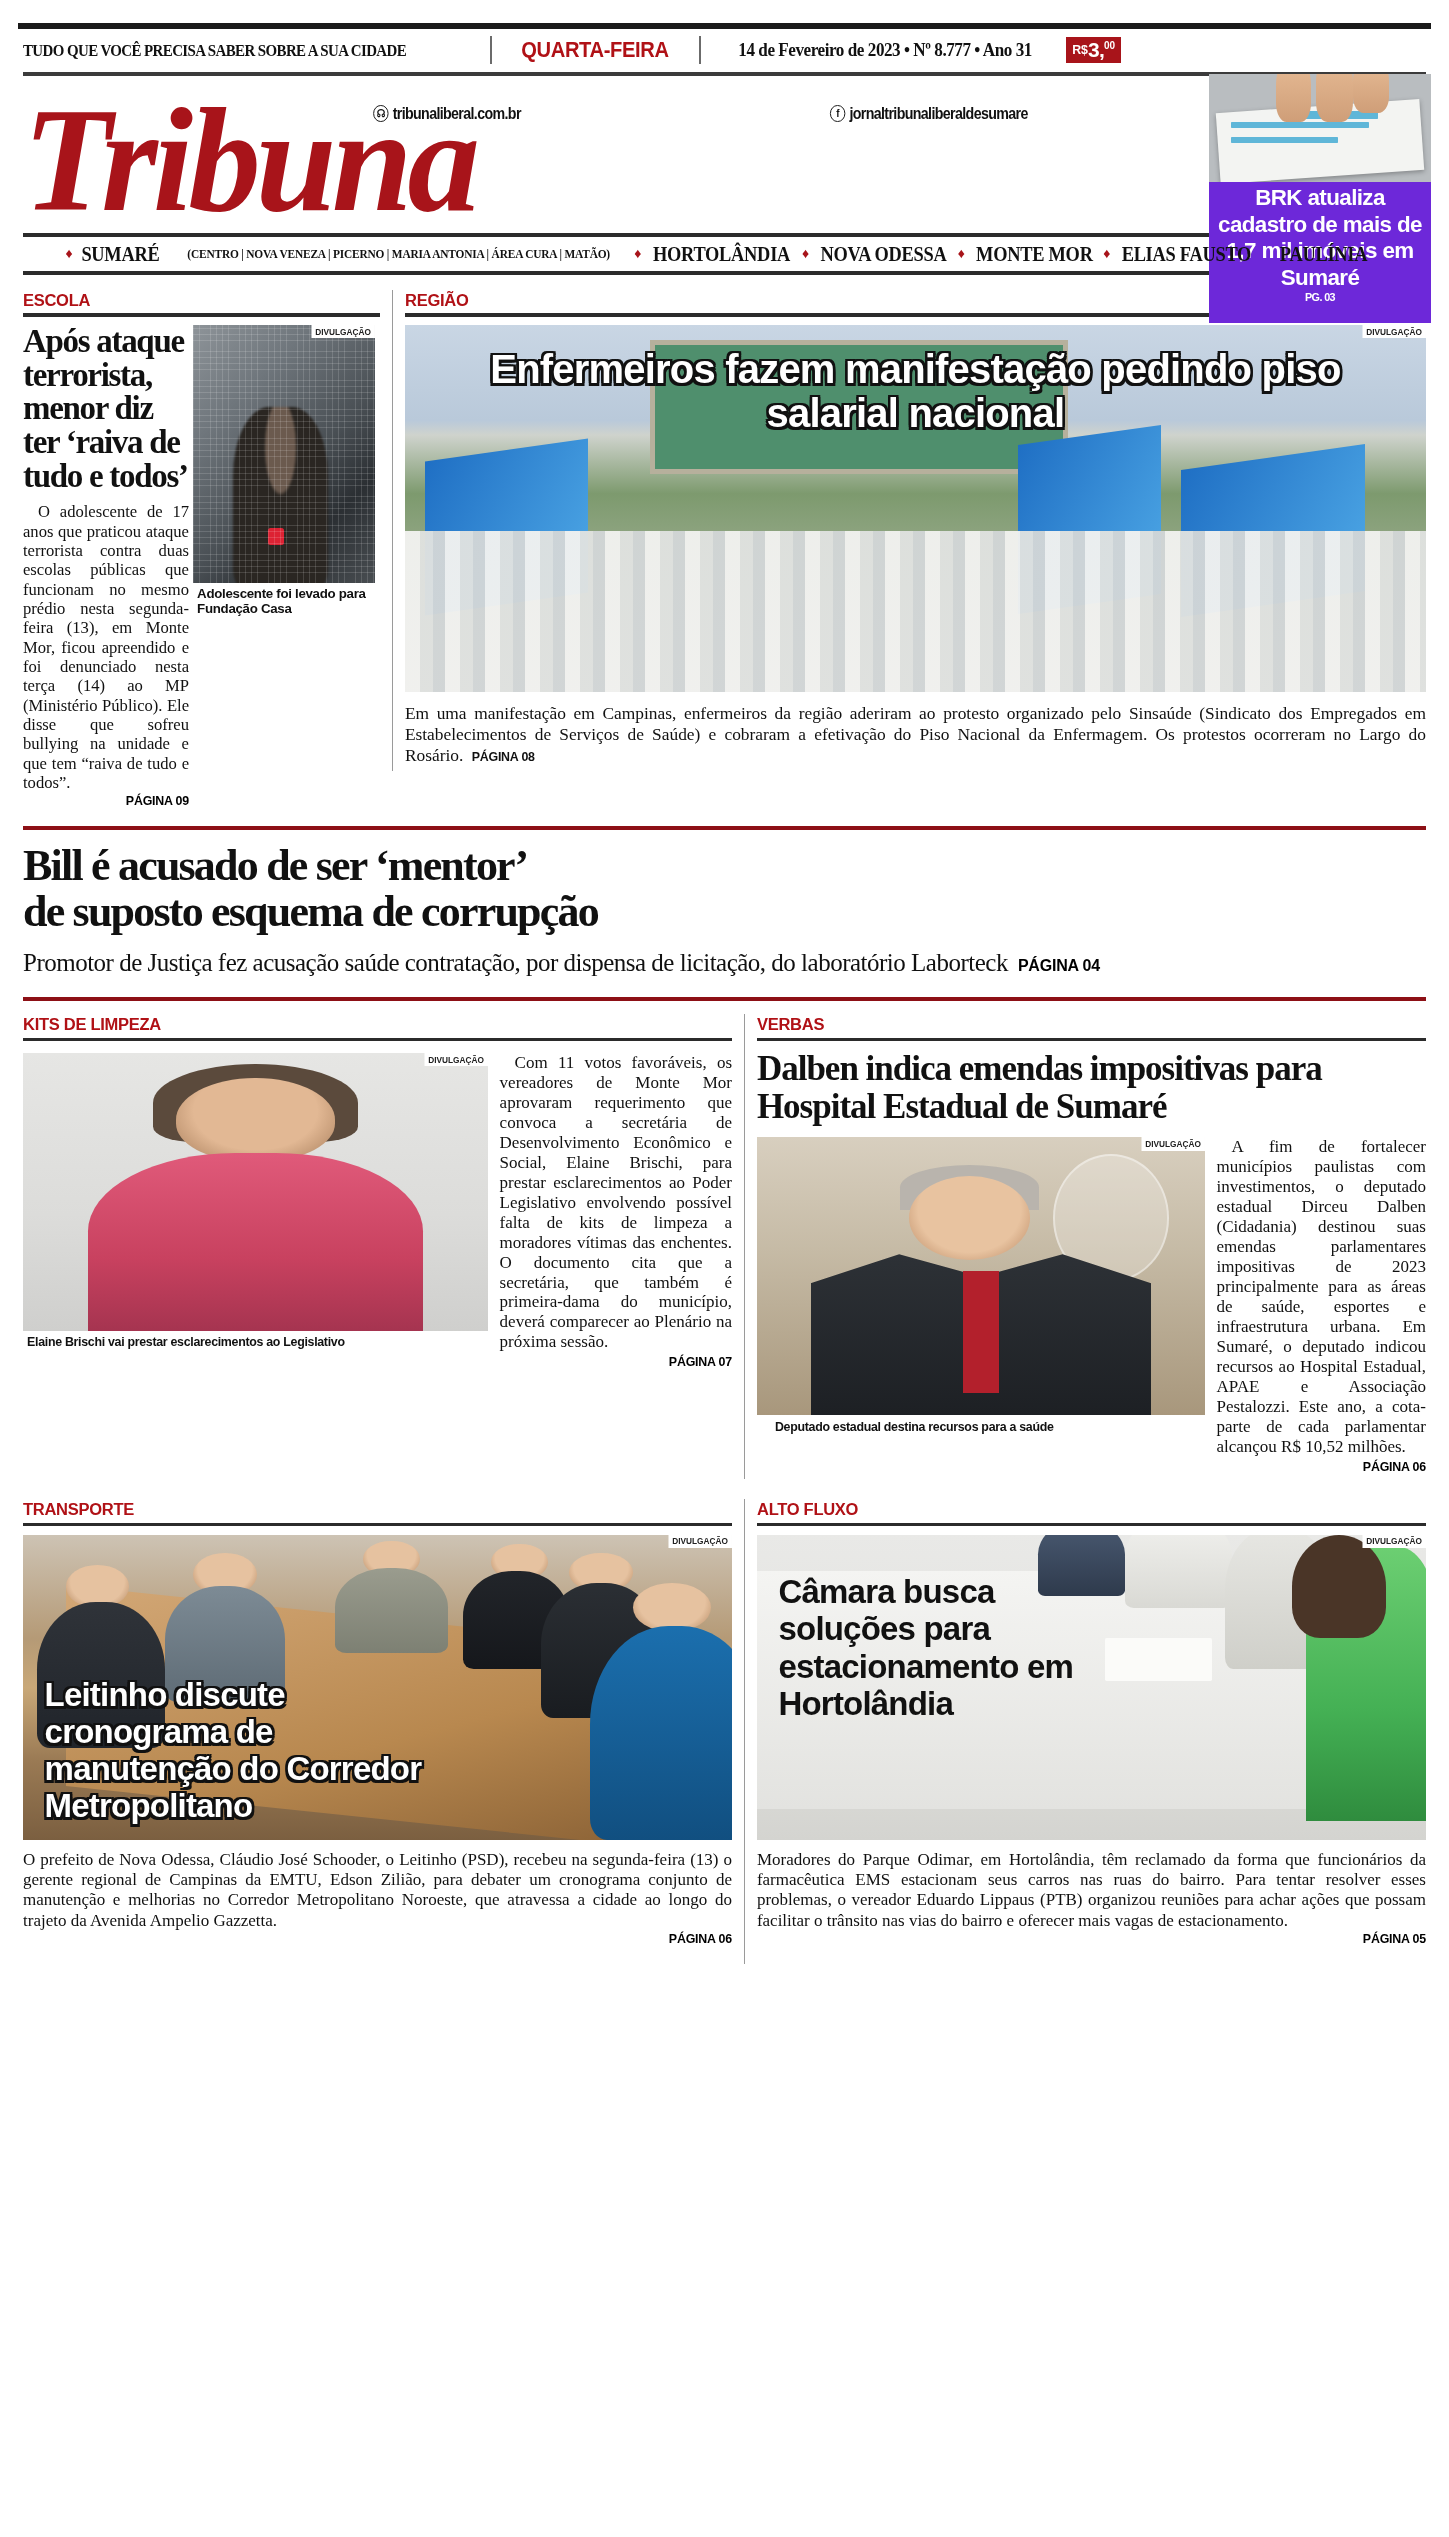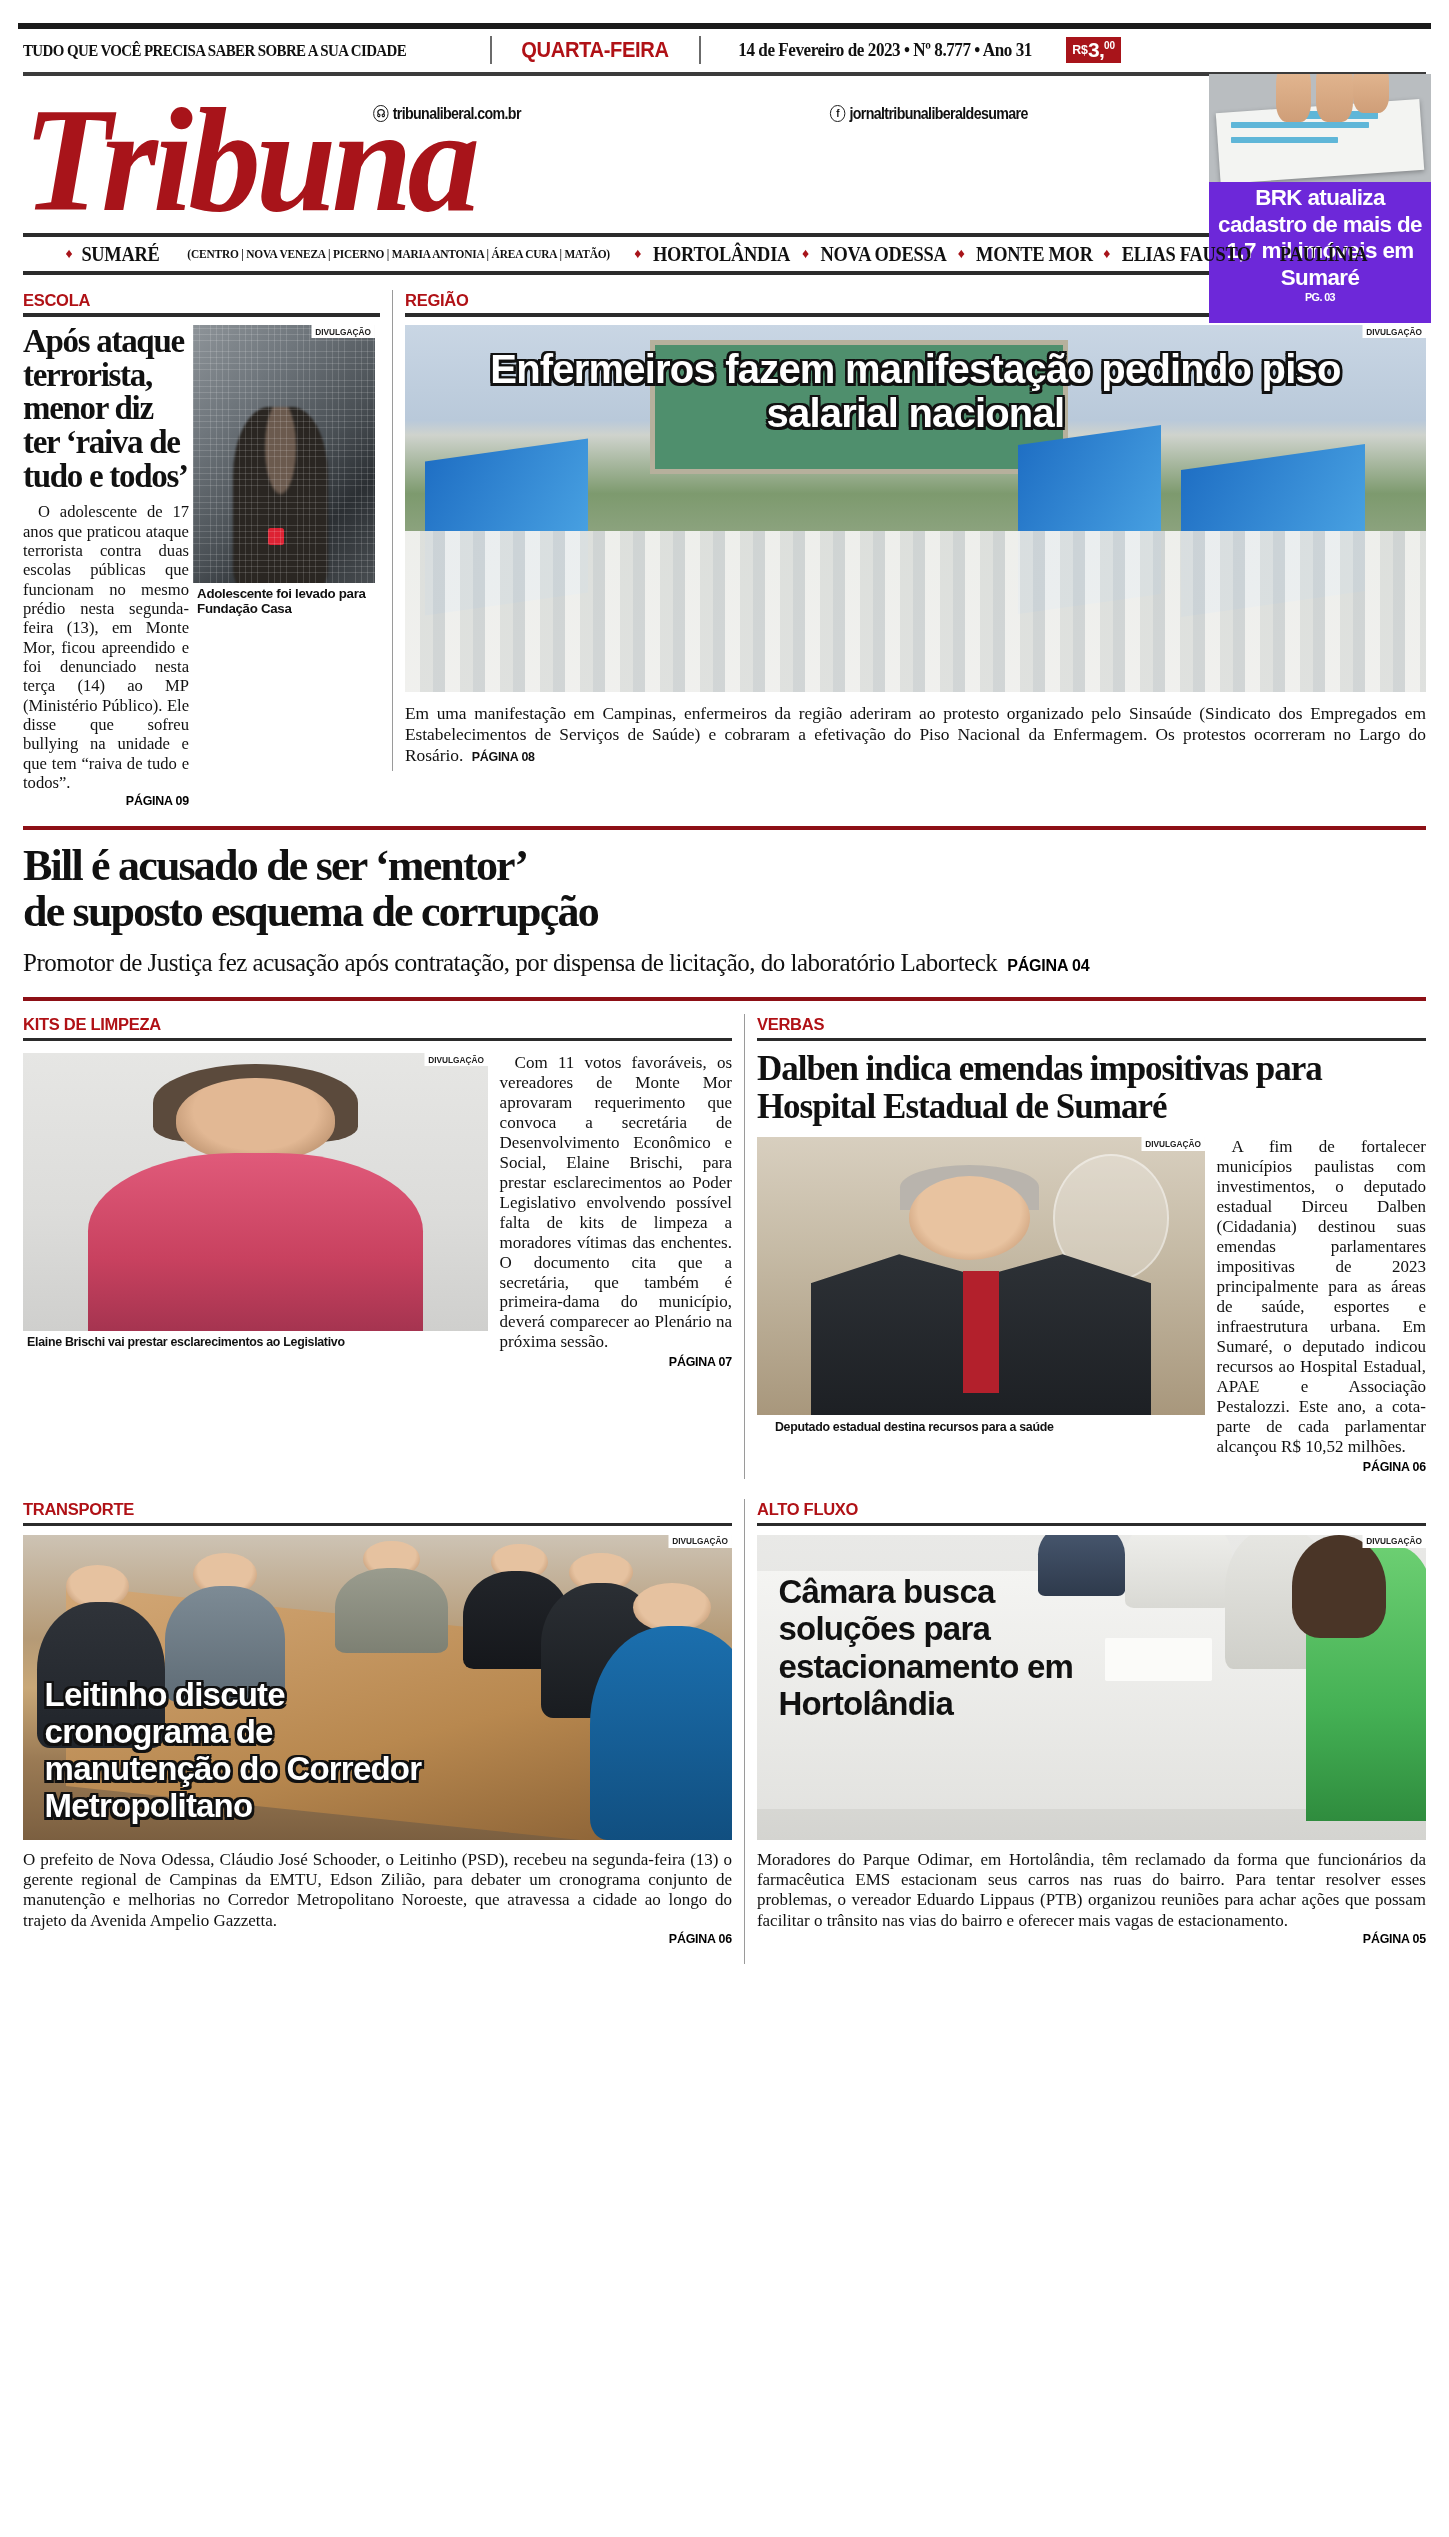--- a/index.html
+++ b/index.html
@@ -482,21 +482,21 @@
   </div>
 
   <div class="section-rule" style="margin:16.6px 5px 0;"></div>
 
   <div style="margin:13.3px 5px 0;">
     <div class="hl" style="font-size:44px; line-height:1.055; letter-spacing:-1.8px;">
       <div>Bill é acusado de ser ‘mentor’</div>
       <div>de suposto esquema de corrupção</div>
     </div>
     <div style="margin-top:13.3px; display:flex; align-items:baseline; gap:10px;">
-      <div style="font-family:'Liberation Serif',serif; font-size:25px; letter-spacing:-0.5px; color:#111;">Promotor de Justiça fez acusação após contratação, por dispensa de licitação, do laboratório Laborteck</div>
+      <div style="font-family:'Liberation Serif',serif; font-size:25px; letter-spacing:-0.5px; color:#111;">Promotor de Justiça fez acusação saúde contratação, por dispensa de licitação, do laboratório Laborteck</div>
       <span class="pagina" style="font-size:16px;">PÁGINA 04</span>
     </div>
   </div>
 
   <div class="section-rule" style="margin:20px 5px 0;"></div>
 
   <div style="display:flex; margin:13.3px 5px 0;">
 
     <div style="width:709px;">
       <div class="kicker">KITS DE LIMPEZA</div>

